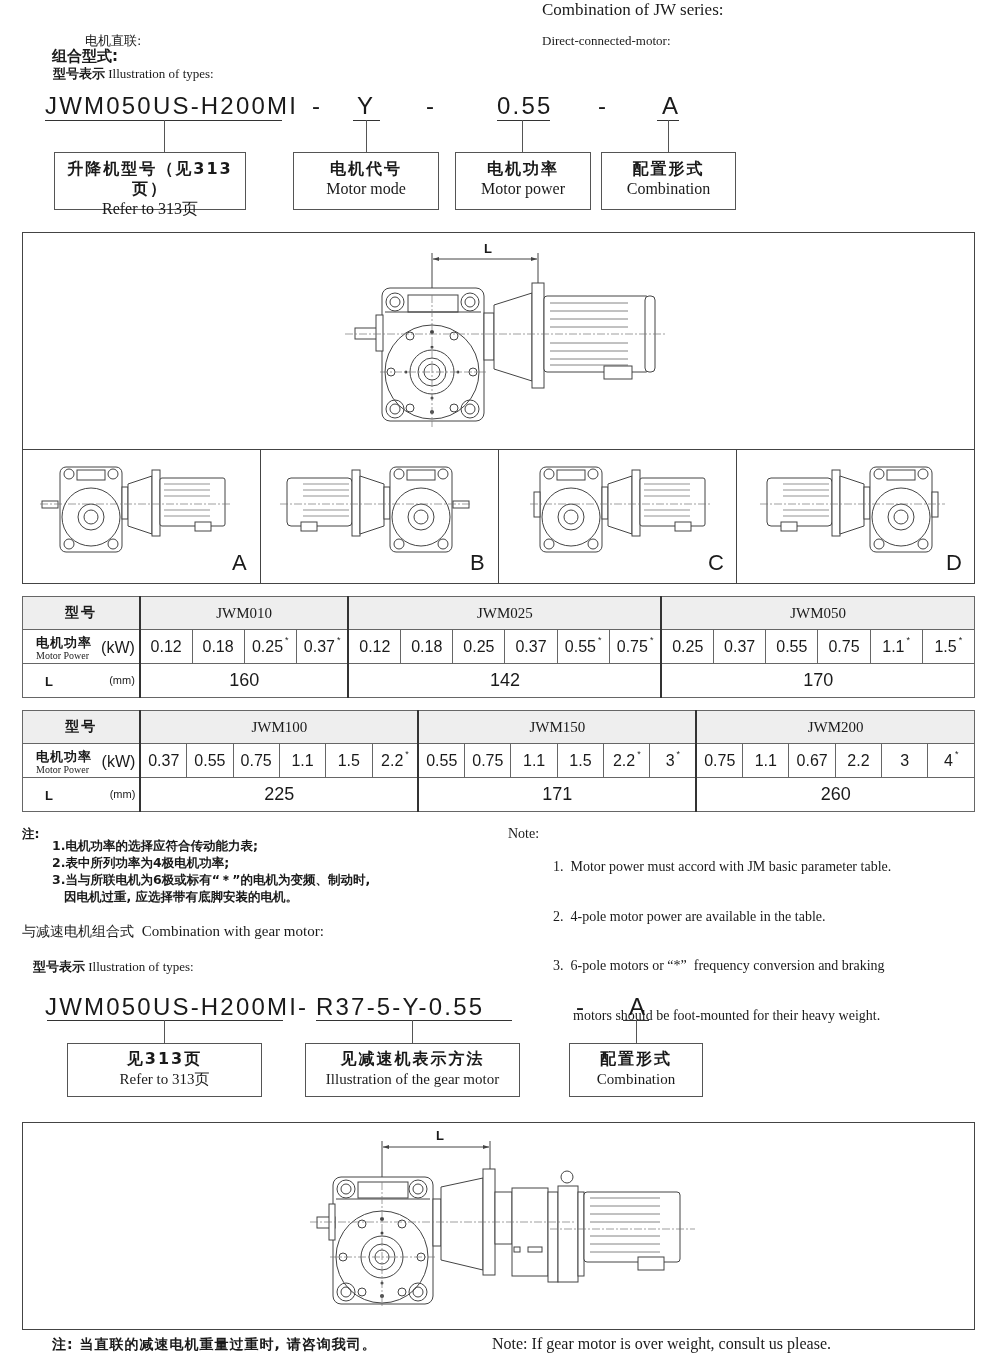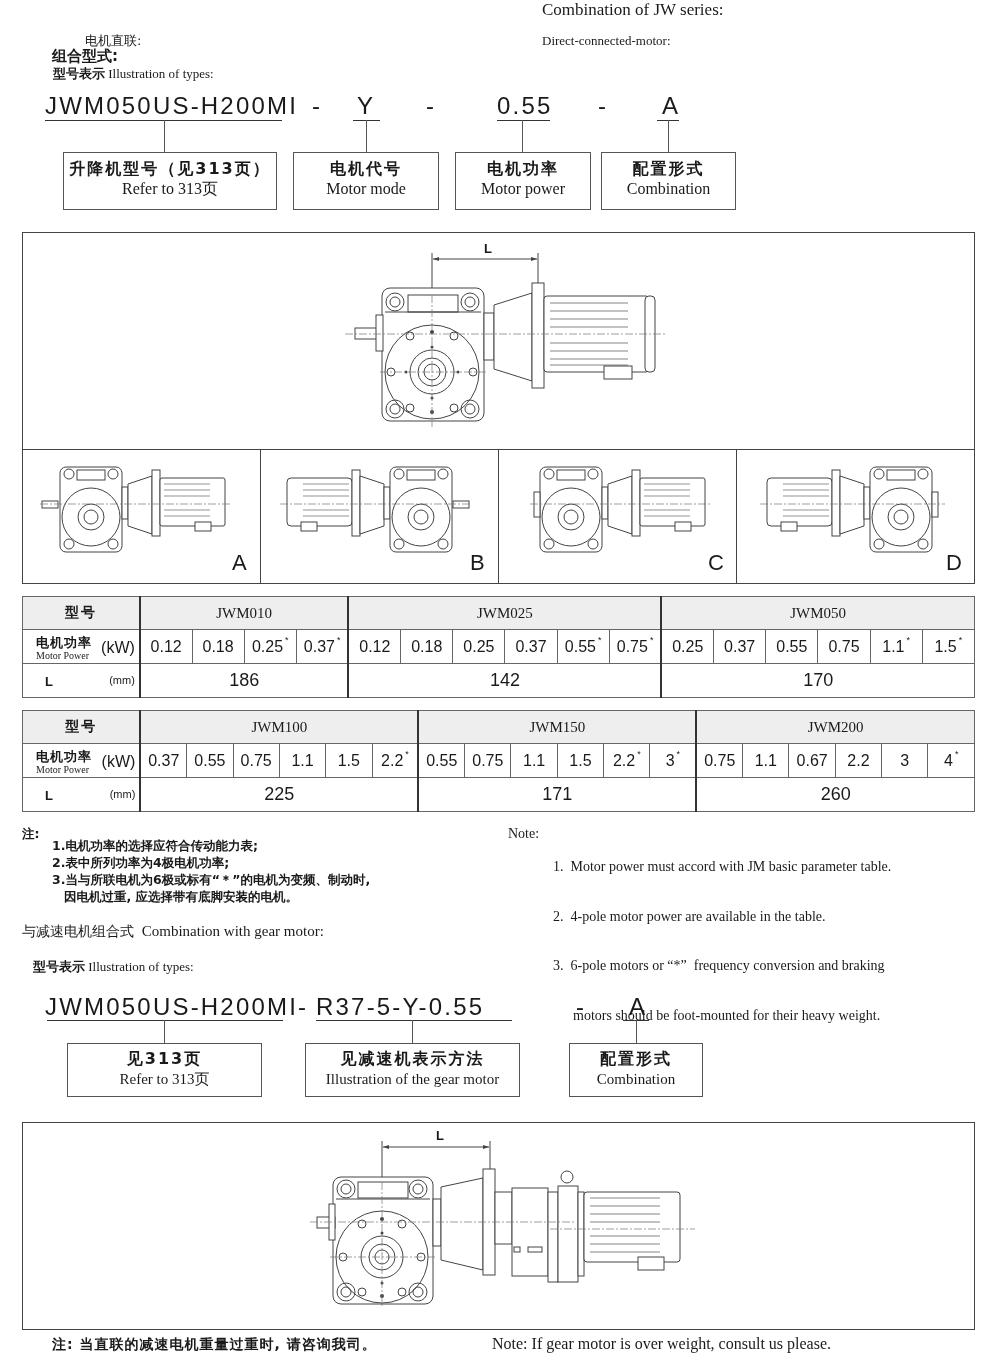--- a/index.html
+++ b/index.html
@@ -73,21 +73,21 @@
   <div class="uline" style="left:497px;top:120px;width:53px;"></div>
   <div class="abs code" style="left:598px;top:92px;">-</div>
   <div class="abs code" style="left:662px;top:92px;">A</div>
   <div class="uline" style="left:657px;top:120px;width:22px;"></div>
 
   <div class="vline" style="left:164px;top:120px;height:33px;"></div>
   <div class="vline" style="left:366px;top:120px;height:33px;"></div>
   <div class="vline" style="left:522px;top:120px;height:33px;"></div>
   <div class="vline" style="left:668px;top:120px;height:33px;"></div>
 
-  <div class="lbox" style="left:63px;top:152px;width:214px;height:58px;">
+  <div class="lbox" style="left:54px;top:152px;width:192px;height:58px;">
     <div class="zhl">升降机型号（见313页）</div>
     <div class="enl">Refer to 313页</div>
   </div>
   <div class="lbox" style="left:293px;top:152px;width:146px;height:58px;">
     <div class="zhl">电机代号</div>
     <div class="enl">Motor mode</div>
   </div>
   <div class="lbox" style="left:455px;top:152px;width:136px;height:58px;">
     <div class="zhl">电机功率</div>
     <div class="enl">Motor power</div>
@@ -307,21 +307,21 @@
     <td style="width:52px"><span>0.55</span></td>
     <td style="width:52px"><span>0.75</span></td>
     <td style="width:52px"><span>1.1</span><sup>*</sup></td>
     <td style="width:52px"><span>1.5</span><sup>*</sup></td>
   </tr>
   <tr>
     <td class="rh rh-l">
       <span style="font-weight:bold;font-size:13px;">L</span>
       <span class="lu">(mm)</span>
     </td>
-    <td class="grp" colspan="4" style="font-size:18px;">186</td>
+    <td class="grp" colspan="4" style="font-size:18px;">160</td>
     <td class="grp" colspan="6" style="font-size:18px;">142</td>
     <td class="grp" colspan="6" style="font-size:18px;">170</td>
   </tr>
 </tbody>
   </table>
 
 <table class="spec" style="left:22px;top:710px;width:953px;">
   <tbody>
       <tr class="hdr">
     <td class="rh">型号</td>

